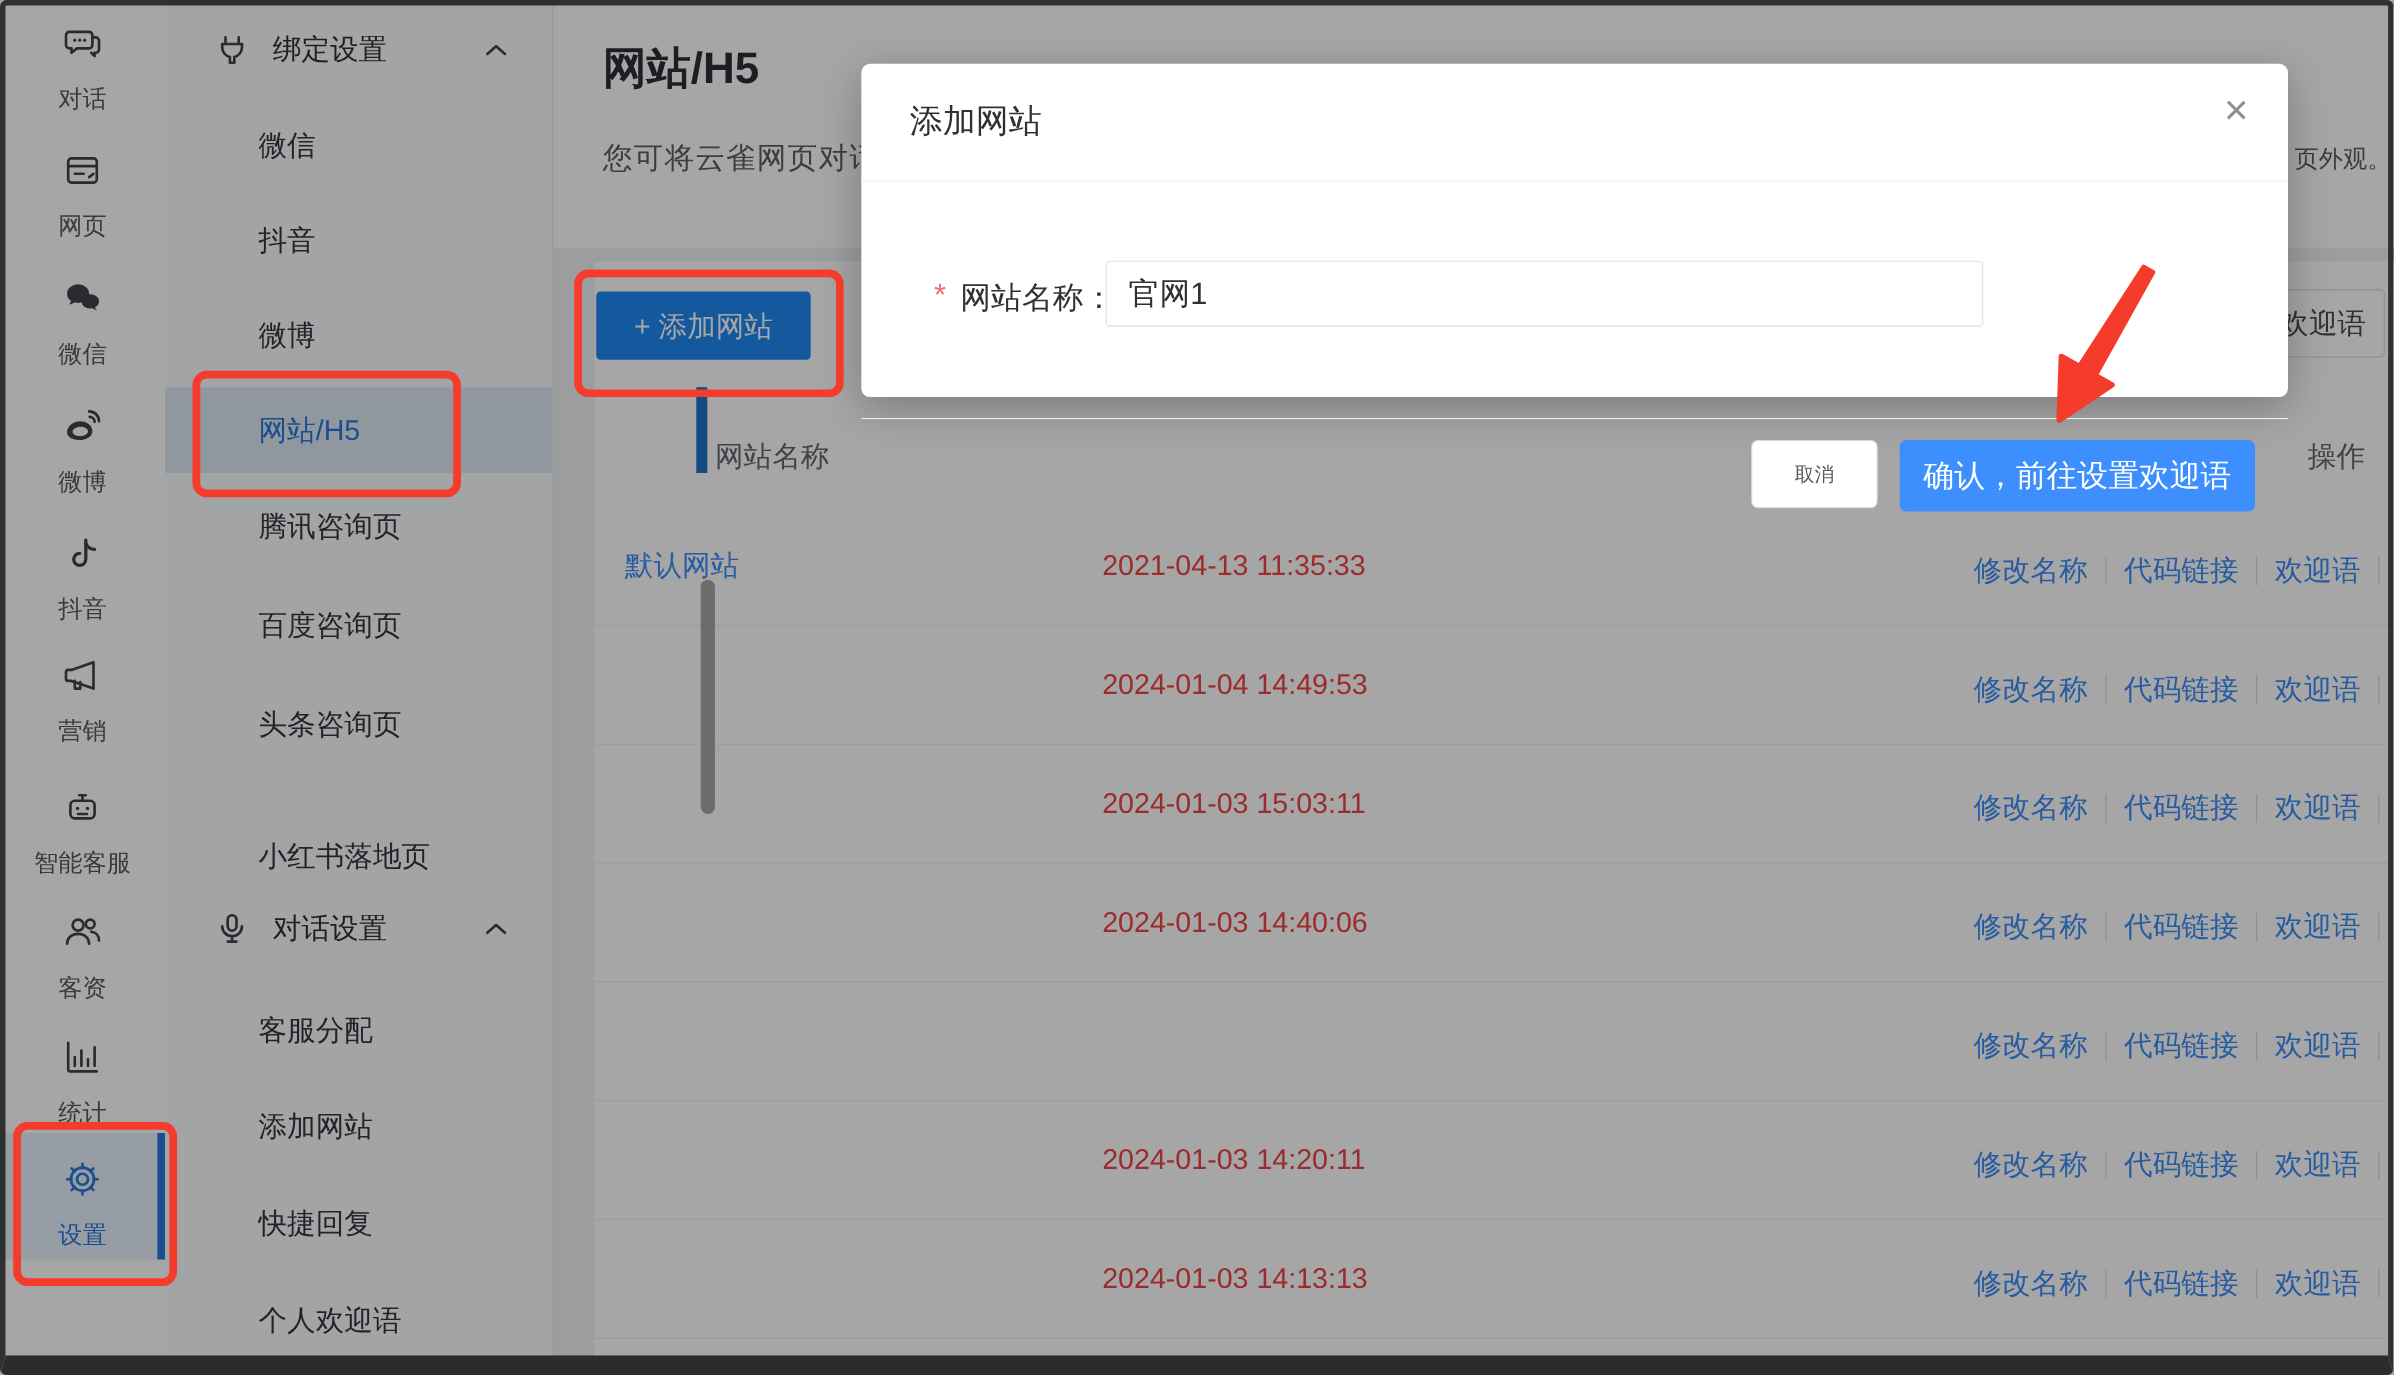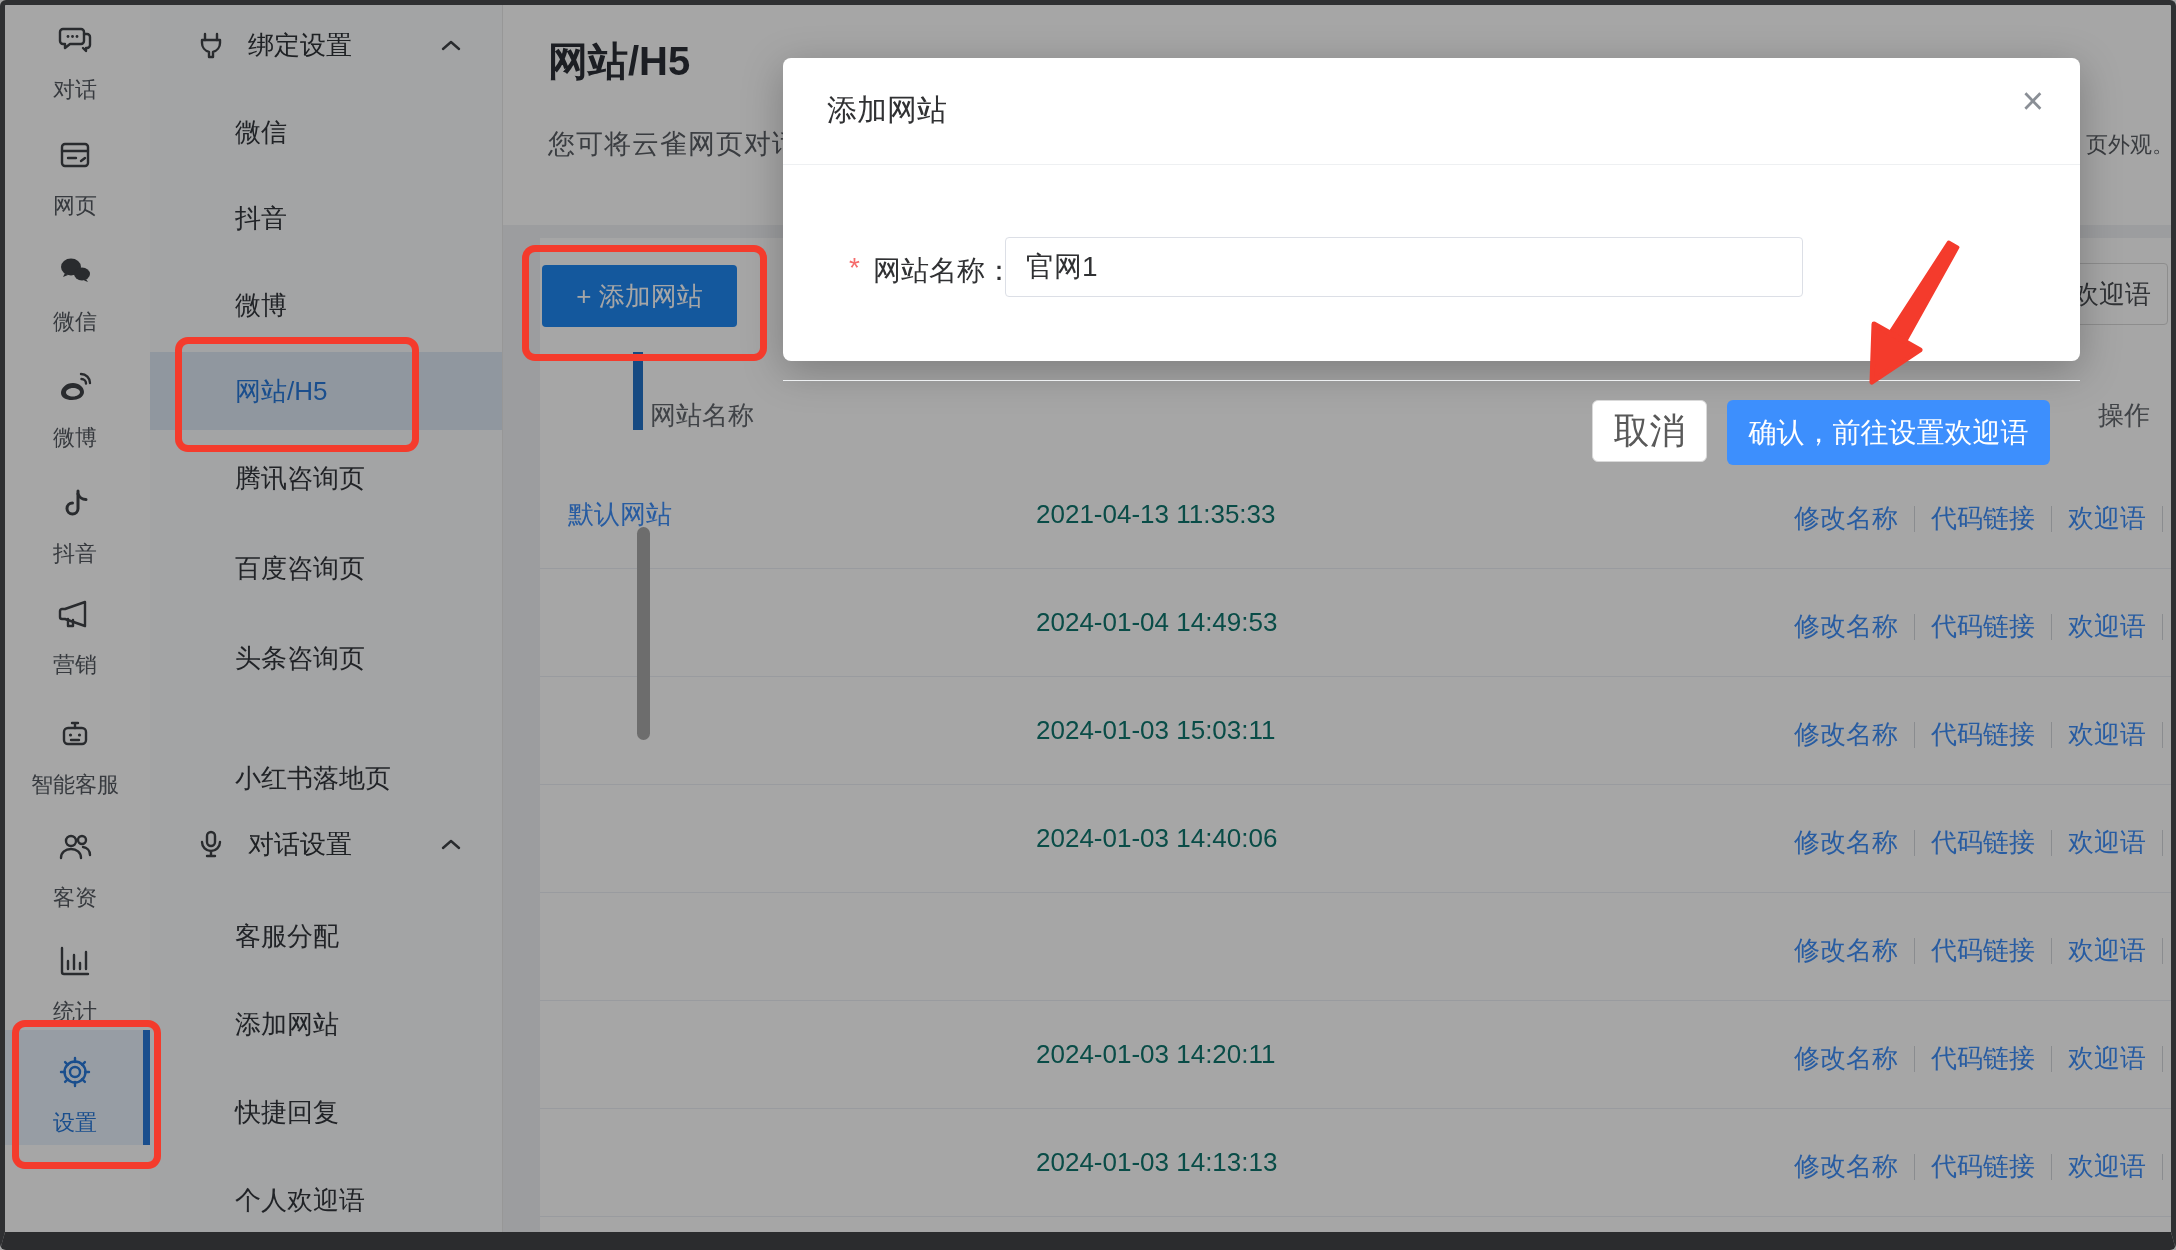--- a/index.html
+++ b/index.html
@@ -46,41 +46,41 @@
     border-radius:4px;font-size:26px;color:#4a4d52;text-align:right;padding-right:16px;line-height:60px;box-sizing:border-box;cursor:pointer;}
 
   #thead{position:absolute;left:0;top:134px;width:1636px;height:89px;font-size:26px;color:#63676d;}
   #th-name{position:absolute;left:110px;top:26px;}
   #th-actions{position:absolute;right:26px;top:26px;}
 
   #tbody{position:absolute;left:0;top:223px;width:1636px;}
   .trow{position:relative;width:1636px;height:107px;border-bottom:1px solid #ebeef5;font-size:26px;}
   .trow .name-link{position:absolute;left:28px;top:0;line-height:107px;color:#3e8ef7;text-decoration:none;cursor:pointer;}
   .trow .blob{position:absolute;left:12px;top:11px;width:112px;height:85px;background:rgba(255,255,255,.55);border-radius:8px;filter:blur(1px);}
-  .trow .time{position:absolute;left:496px;top:0;line-height:107px;color:#0f766e;}
+  .trow .time{position:absolute;left:462px;top:0;line-height:107px;color:#ef4444;}
   .trow .actions{position:absolute;right:13px;top:4px;height:107px;display:flex;align-items:center;}
   .trow .actions a{color:#3e8ef7;text-decoration:none;margin:0 16px;white-space:nowrap;cursor:pointer;}
   .trow .actions .sep{width:1px;height:26px;background:#d4d7dc;}
   .trow.partial{height:32px;border-bottom:none;}
 
   
   #backdrop{left:0;top:0;width:2176px;height:1250px;background:rgba(0,0,0,.35);z-index:10;}
 
   
   #modal{left:783px;top:58px;width:1297px;height:303px;background:#fff;border-radius:8px;z-index:20;
     box-shadow:0 10px 40px rgba(0,0,0,.25);}
   #modal-title{position:absolute;left:44px;top:32px;font-size:30px;color:#303133;}
   #modal-close{position:absolute;right:36px;top:24px;font-size:38px;line-height:38px;color:#8a8f96;cursor:pointer;font-weight:300;}
   .modal-divider{position:absolute;left:0;width:1297px;height:1px;background:#eef0f2;}
   #mf-required{position:absolute;left:66px;top:194px;font-size:28px;color:#f56c6c;}
   #mf-label{position:absolute;left:90px;top:194px;font-size:28px;color:#303133;}
   #mf-input{position:absolute;left:222px;top:179px;width:798px;height:60px;box-sizing:border-box;
     border:1px solid #dcdfe6;border-radius:4px;font-size:28px;color:#303133;padding:0 20px;font-family:inherit;outline:none;}
   #btn-cancel{position:absolute;left:809px;top:342px;width:115px;height:62px;background:#fff;border:1px solid #d9d9d9;
-    border-radius:6px;font-size:36px;color:#595959;font-family:inherit;cursor:pointer;}
+    border-radius:6px;font-size:18px;color:#595959;font-family:inherit;cursor:pointer;}
   #btn-confirm{position:absolute;left:944px;top:342px;width:323px;height:65px;background:#3d8ffd;border:none;
     border-radius:6px;font-size:28px;color:#ffffff;font-family:inherit;cursor:pointer;}
 
   
   .anno-box{position:absolute;border:7px solid #f43b2c;border-radius:13px;z-index:30;pointer-events:none;}
   #anno-gear{left:12px;top:1020px;width:135px;height:135px;}
   #anno-nav{left:175px;top:337px;width:230px;height:101px;}
   #anno-add{left:522px;top:245px;width:231px;height:102px;}
   #anno-arrow{left:0;top:0;z-index:31;pointer-events:none;}
 

